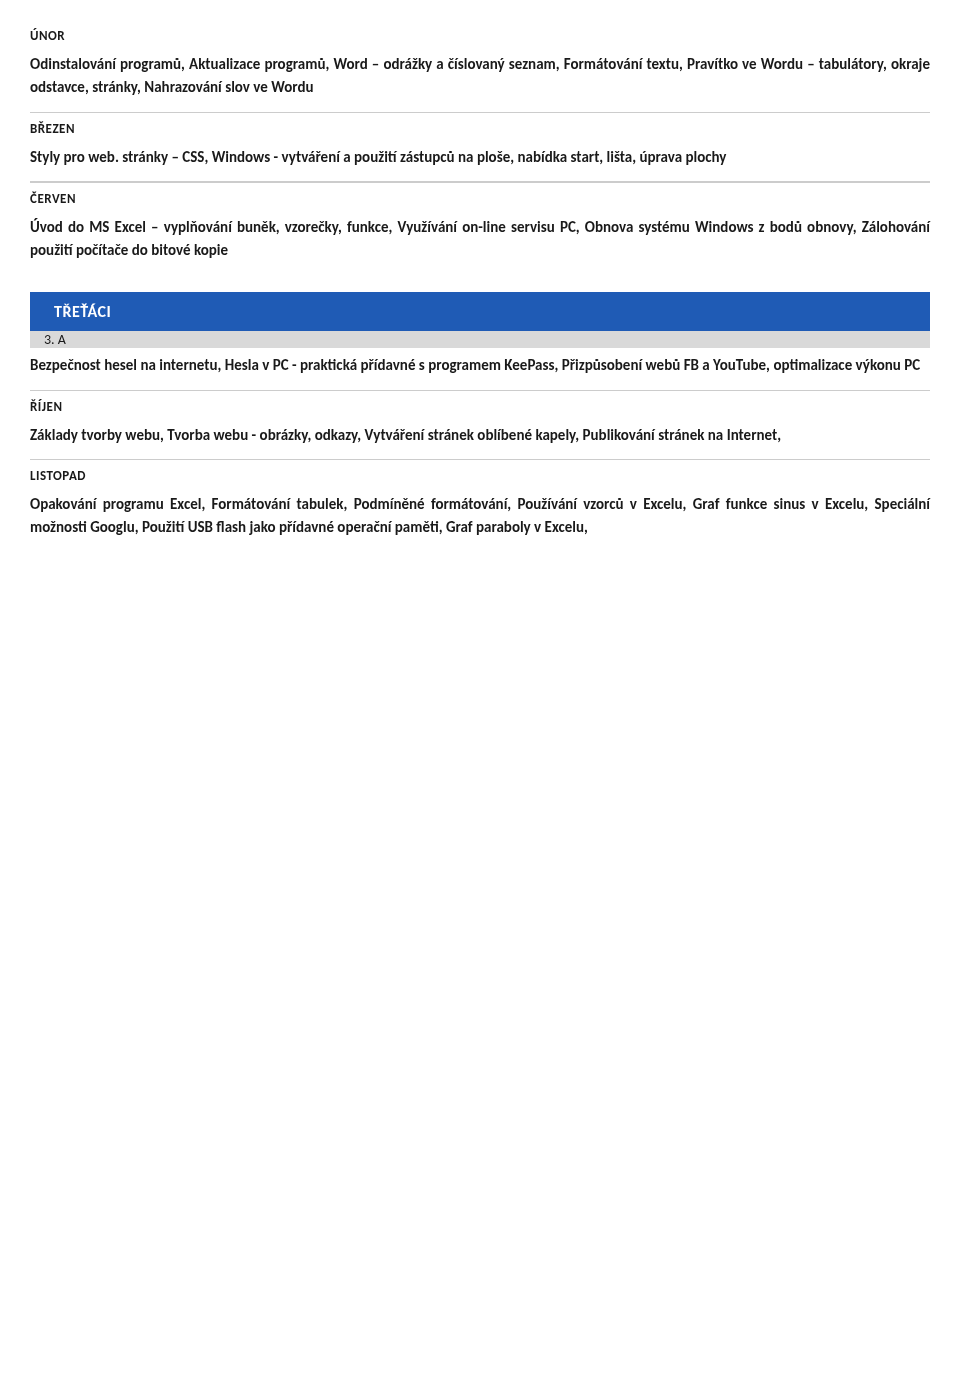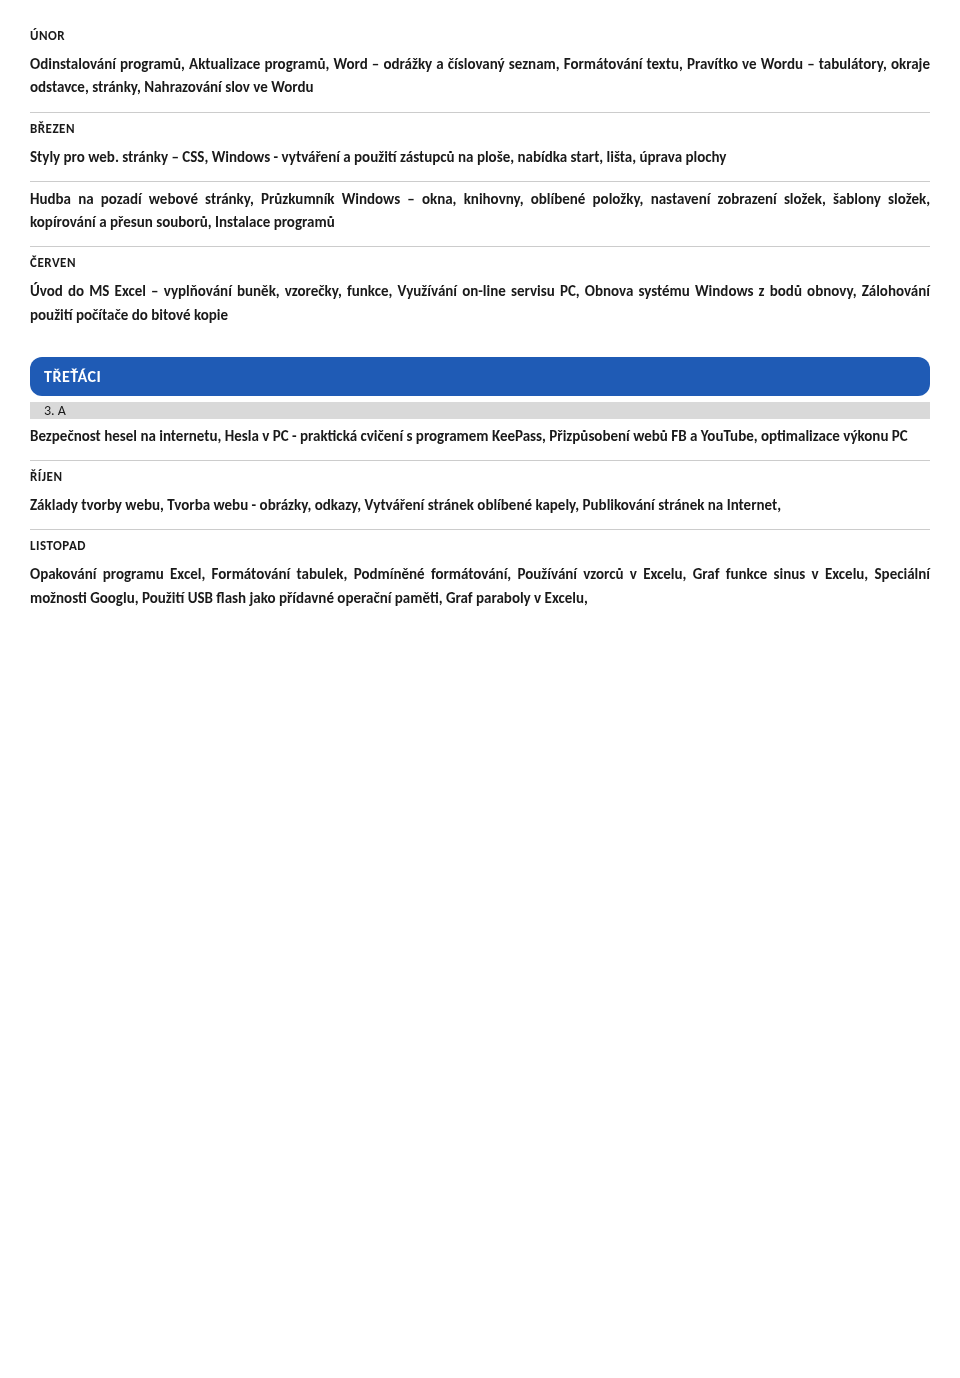--- a/index.html
+++ b/index.html
@@ -42,24 +42,23 @@
       border: none;
       border-top: 1px solid #cccccc;
       margin: 0;
     }
 
     .group-header {
       background-color: #1f5bb5;
       color: #ffffff;
       font-size: 16px;
       font-weight: bold;
-      padding: 10px 14px;
-      margin: 18px 0 6px 0;
+      padding: 10px 24px;
+      margin: 18px 0 0 0;
       letter-spacing: 0.5px;
-      border-radius: 12px;
     }
 
     .subgroup-header {
       background-color: #d9d9d9;
       color: #1a1a1a;
       font-size: 14px;
       font-weight: normal;
       padding: 0 14px;
       margin: 0;
     }
@@ -75,40 +74,39 @@
     <hr class="divider">
   </div>
 
   <div class="section">
     <div class="month-header">BŘEZEN</div>
     <div class="month-content">Styly pro web. stránky – CSS, Windows - vytváření a použití zástupců na ploše, nabídka start, lišta, úprava plochy</div>
     <hr class="divider">
   </div>
 
   <div class="section">
-    <div class="month-content">Hudba na pozadí webové stránky, Průzkumník Windows – okna, knihovny, oblíbené položky, nastavení zobrazení složek, šablony složek, kopírování a přesun souborů, Instalace programů</div>
     <hr class="divider">
   </div>
 
 
   <div class="section">
     <div class="month-header">ČERVEN</div>
     <div class="month-content">Úvod do MS Excel – vyplňování buněk, vzorečky, funkce, Využívání on-line servisu PC, Obnova systému Windows z bodů obnovy, Zálohování použití počítače do bitové kopie</div>
   </div>
 
 </div>
 
 <div class="group-header">TŘEŤÁCI</div>
 
 <div class="subgroup-header">3. A</div>
 
 <div>
 
   <div class="section">
-    <div class="month-content">Bezpečnost hesel na internetu, Hesla v PC - praktická cvičení s programem KeePass, Přizpůsobení webů FB a YouTube, optimalizace výkonu PC</div>
+    <div class="month-content">Bezpečnost hesel na internetu, Hesla v PC - praktická přídavné s programem KeePass, Přizpůsobení webů FB a YouTube, optimalizace výkonu PC</div>
     <hr class="divider">
   </div>
 
   <div class="section">
     <div class="month-header">ŘÍJEN</div>
     <div class="month-content">Základy tvorby webu, Tvorba webu - obrázky, odkazy, Vytváření stránek oblíbené kapely, Publikování stránek na Internet,</div>
     <hr class="divider">
   </div>
 
   <div class="section">

